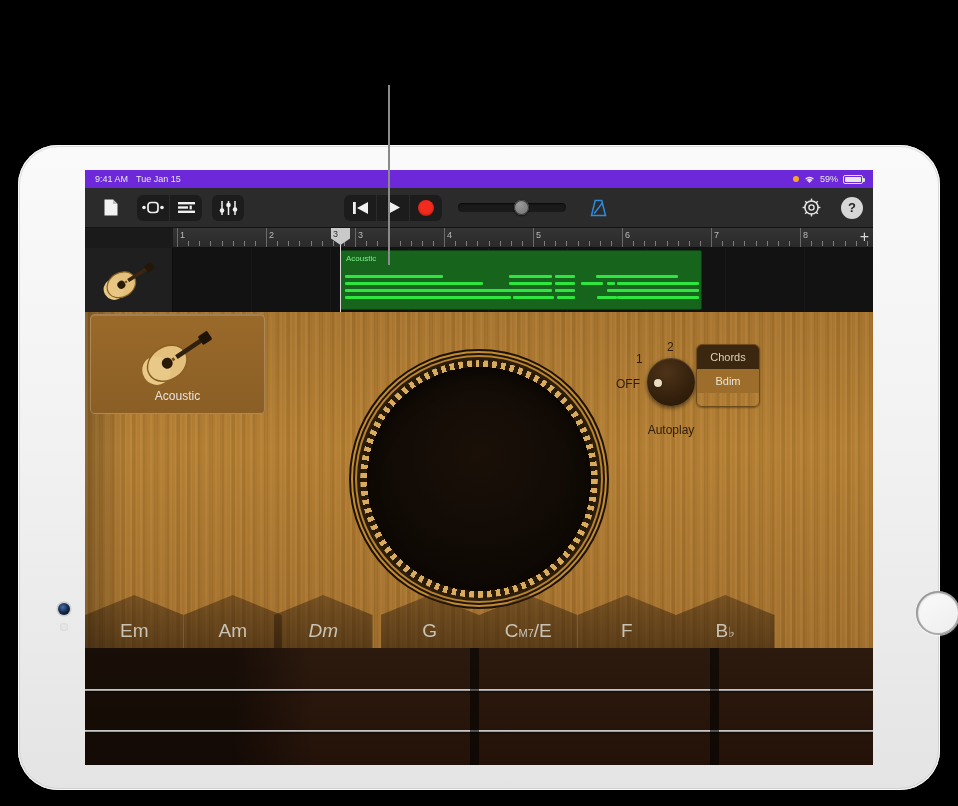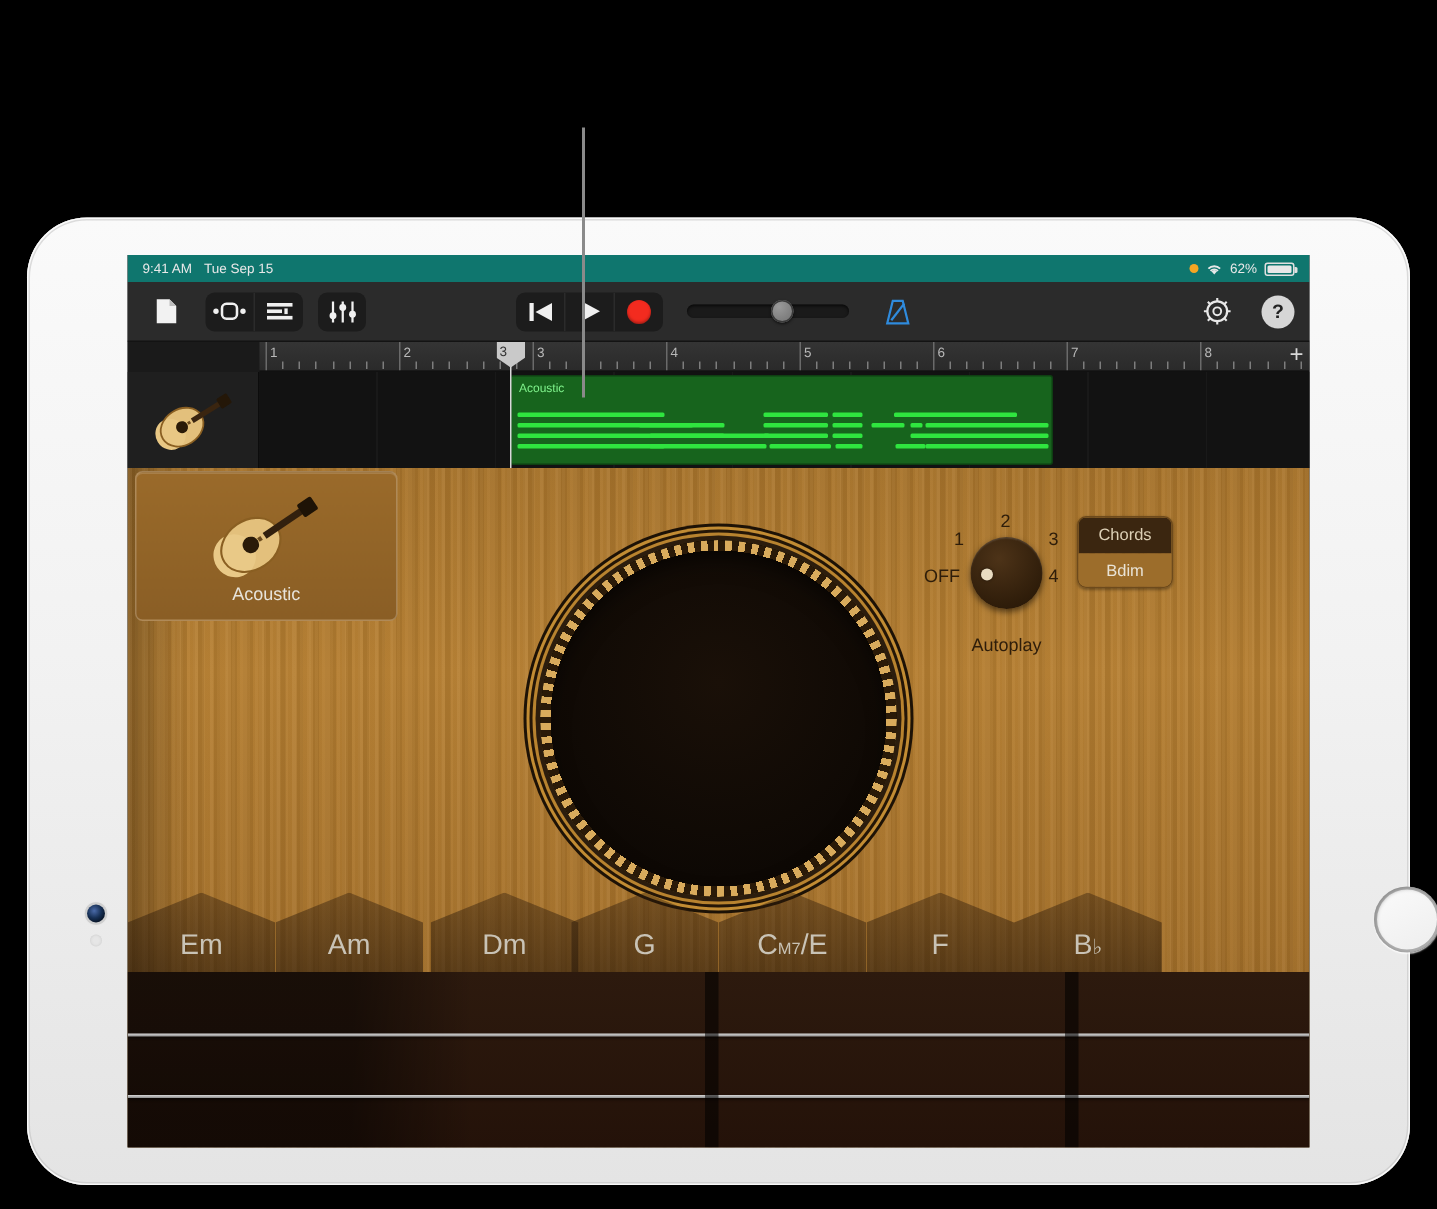--- a/index.html
+++ b/index.html
@@ -47,21 +47,21 @@
   }
 
   
   .screen{
     position:absolute; left:67px; top:25px; width:788px; height:595px;
     background:#1d1d1d; overflow:hidden;
   }
 
   
   .statusbar{
-    position:relative; height:18px; background:#0f766e;
+    position:relative; height:18px; background:#6d28d9;
     display:flex; align-items:center; padding:0 10px;
     color:#e8e8e8; font-size:9px;
   }
   .sb-left{ display:flex; gap:8px; align-items:center; }
   .sb-right{ margin-left:auto; display:flex; gap:5px; align-items:center; }
   .dot-orange{ width:6px;height:6px;border-radius:50%;background:#f5a623; display:inline-block;}
   .wifi { width:11px;height:9px; position:relative; display:inline-block;}
   .battery{ width:20px;height:9px;border:1px solid #e0e0e0;border-radius:2px;position:relative;}
   .battery:after{content:"";position:absolute;right:-3px;top:2.5px;width:2px;height:4px;background:#e0e0e0;border-radius:0 1px 1px 0;}
   .battery i{position:absolute;left:1px;top:1px;bottom:1px;width:16px;background:#e8e8e8;border-radius:1px;display:block;}
@@ -197,21 +197,21 @@
   }
   .knob-dot{
     position:absolute;left:7px;top:21px;width:8px;height:8px;border-radius:50%;
     background:#e9dcc2;box-shadow:0 0 2px rgba(0,0,0,.5);
   }
   .knob-lbl{ position:absolute;color:#2e1d0a;font-size:12px; }
   .autoplay-title{ position:absolute;left:0;width:110px;text-align:center;bottom:0;color:#2e1d0a;font-size:12px;}
 
   
   .cn-switch{
-    position:absolute;left:633px;top:32px;width:64px;height:48px;
+    position:absolute;left:611px;top:32px;width:64px;height:63px;
     border:1px solid #6d4a1c;border-radius:6px;overflow:hidden;
     box-shadow:0 1px 2px rgba(0,0,0,.35);
   }
   .cn-item{
     height:24px;display:flex;align-items:center;justify-content:center;font-size:11px;
     cursor:pointer;
   }
   .cn-item.on{ background:#3b2610;color:#ddd0b6;}
   .cn-item.off{ background:#9c6d2b;color:#e9e3d6;}
 
@@ -253,32 +253,32 @@
   <div class="ipad">
     <div class="cam-lens"></div>
     <div class="cam-sensor"></div>
     <div class="home-btn"></div>
 
     <div class="screen">
 
       <div class="statusbar">
         <div class="sb-left">
           <span>9:41 AM</span>
-          <span>Tue Sep 15</span>
+          <span>Tue Jan 15</span>
         </div>
         <div class="sb-right">
           <span class="dot-orange"></span>
           <span class="wifi">
             <svg width="11" height="9" viewBox="0 0 11 9">
                 <path d="M5.5 8 L3.6 5.9 A2.7 2.7 0 0 1 7.4 5.9 Z" fill="#e8e8e8"></path>
                 <path d="M1.6 4.1 A5.6 5.6 0 0 1 9.4 4.1" stroke="#e8e8e8" stroke-width="1.3" fill="none"></path>
                 <path d="M3 5.6 A3.6 3.6 0 0 1 8 5.6" stroke="#e8e8e8" stroke-width="1.3" fill="none"></path>
               </svg>
           </span>
-          <span>62%</span>
+          <span>59%</span>
           <span class="battery">
               <i></i>
             </span>
         </div>
       </div>
 
       <div class="toolbar">
         <div class="tb-left">
           <div class="tb-btn flat">
             <svg width="16" height="19" viewBox="0 0 16 19">
@@ -537,21 +537,21 @@
             <div class="chordbtn" style="left: 0px; width: 98.5px;">
               <span style="display:flex;align-items:baseline;">
                 <span>Em</span>
               </span>
             </div>
             <div class="chordbtn" style="left: 98.5px; width: 98.5px;">
               <span style="display:flex;align-items:baseline;">
                 <span>Am</span>
               </span>
             </div>
-            <div class="chordbtn" style="left: 202px; width: 98.5px;">
+            <div class="chordbtn" style="left: 189px; width: 98.5px; font-style: italic;">
               <span style="display:flex;align-items:baseline;">
                 <span>Dm</span>
               </span>
             </div>
             <div class="chordbtn" style="left: 295.5px; width: 98.5px;">
               <span style="display:flex;align-items:baseline;">
                 <span>G</span>
               </span>
             </div>
             <div class="chordbtn" style="left: 394px; width: 98.5px;">

